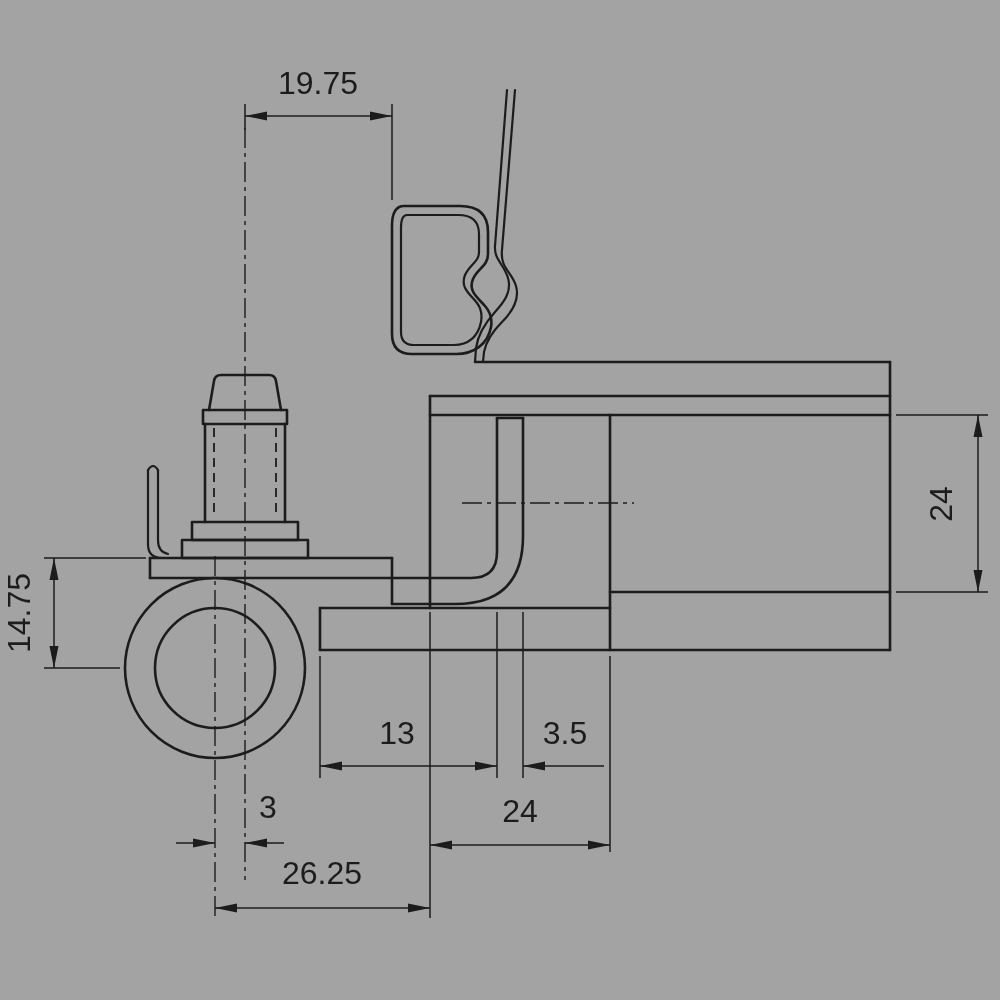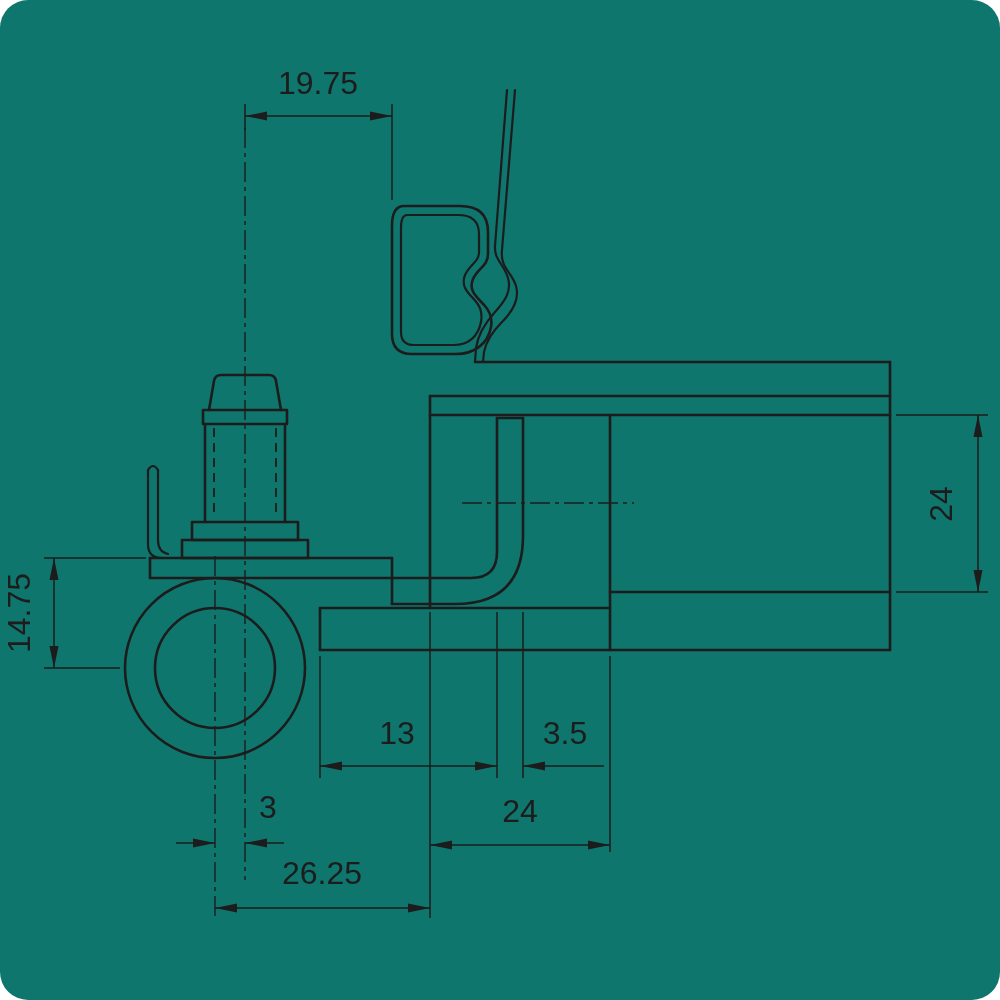--- a/index.html
+++ b/index.html
@@ -7,23 +7,22 @@
     padding: 0;
     background: #ffffff;
     width: 1000px;
     height: 1000px;
     font-family: "Liberation Sans", sans-serif;
   }
   .canvas {
     position: relative;
     width: 1000px;
     height: 1000px;
-    background: #0f766e;
+    background: #a3a3a3;
     overflow: hidden;
-    border-radius: 28px;
   }
   svg { display: block; }
   .obj  { stroke: #1c1c1c; stroke-width: 2.6; fill: none; stroke-linejoin: round; stroke-linecap: round; }
   .thin { stroke: #1c1c1c; stroke-width: 2.2; fill: none; stroke-linejoin: round; stroke-linecap: round; }
   .hid  { stroke: #1c1c1c; stroke-width: 1.8; fill: none; stroke-dasharray: 9 6; }
   .cl   { stroke: #1c1c1c; stroke-width: 1.4; fill: none; stroke-dasharray: 20 5 4 5; }
   .dim  { stroke: #1c1c1c; stroke-width: 1.5; fill: none; }
   .arr  { fill: #1c1c1c; stroke: none; }
   .lbl  { font-family: "Liberation Sans", sans-serif; font-size: 32px; fill: #1c1c1c; text-anchor: middle; }
 </style>

